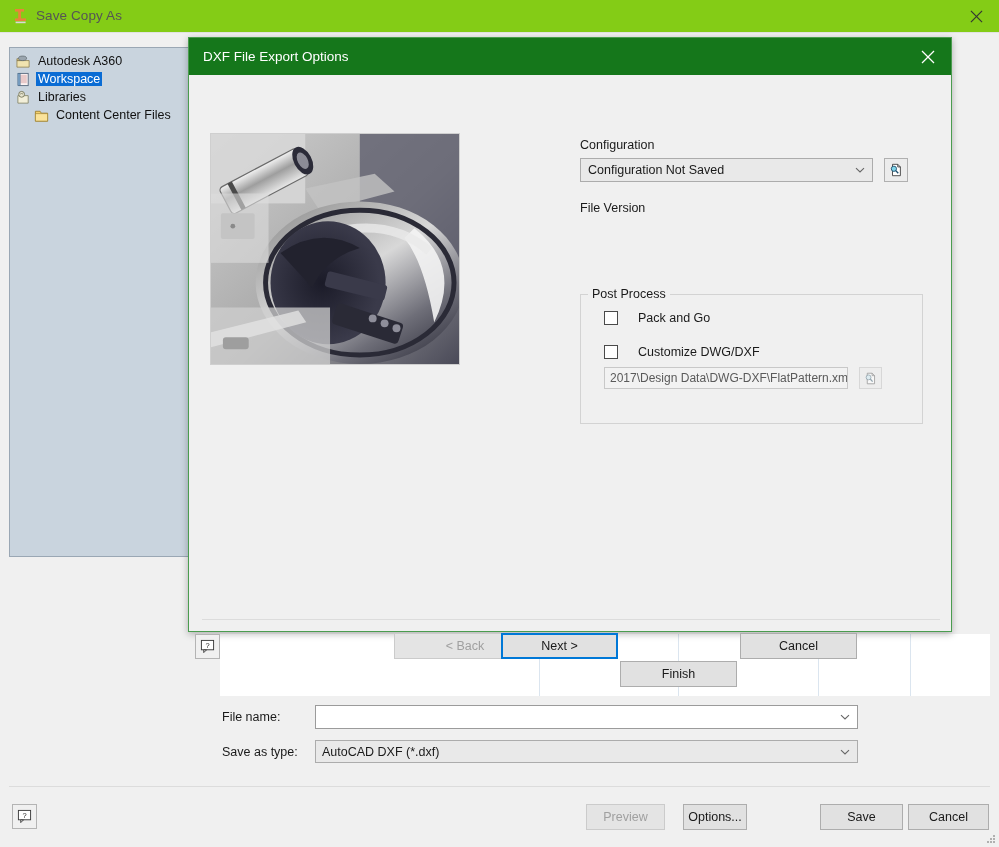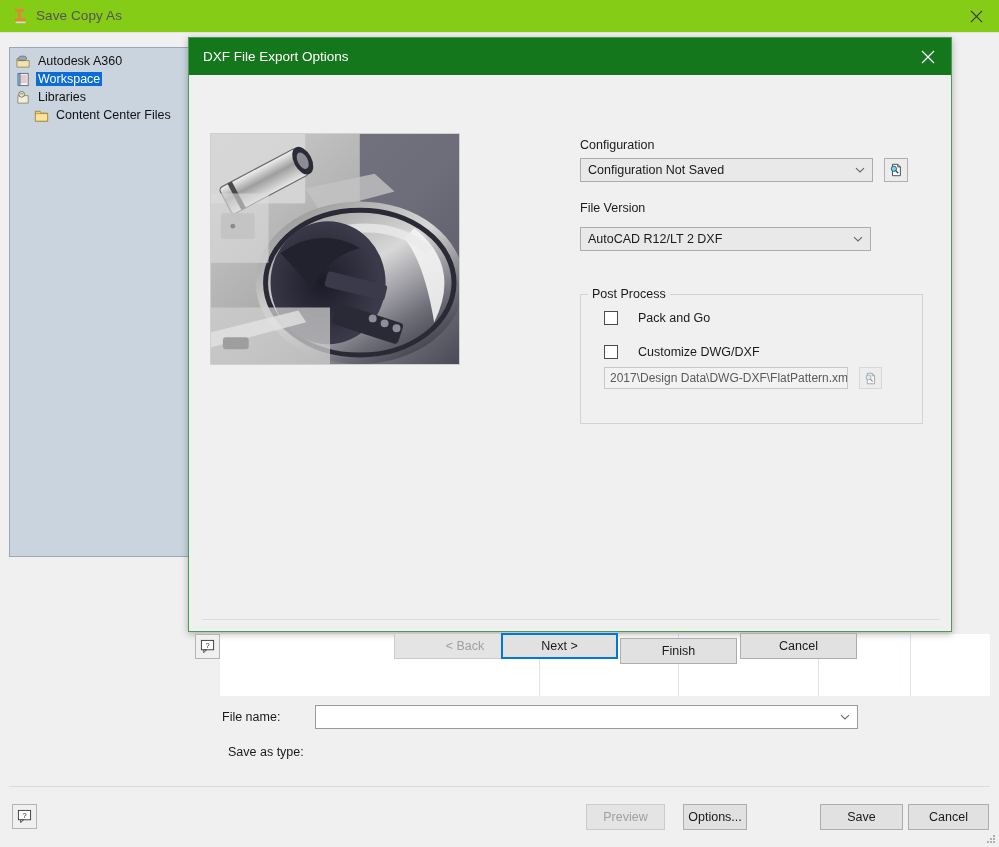--- a/index.html
+++ b/index.html
@@ -54,21 +54,21 @@
     background: #ffffff; border: none;
   }
   .col-div { position: absolute; top: 0; width: 1px; height: 62px; background: #dbe5ef; }
 
   
   #fname-label { position: absolute; left: 222px; top: 710px; font-size: 12.5px; }
   #fname-input {
     position: absolute; left: 315px; top: 705px; width: 543px; height: 24px;
     background: #fff; border: 1px solid #9b9b9b;
   }
-  #stype-label { position: absolute; left: 228px; top: 745px; font-size: 12.5px; }
+  #stype-label { position: absolute; left: 222px; top: 745px; font-size: 12.5px; }
   #stype-input {
     position: absolute; left: 315px; top: 740px; width: 543px; height: 23px;
     background: #e9e9e9; border: 1px solid #acacac;
     display: flex; align-items: center; padding-left: 6px; font-size: 12.5px;
   }
   .combo-arrow {
     position: absolute; right: 7px; top: 50%; transform: translateY(-50%);
     width: 10px; height: 10px;
   }
 
@@ -163,21 +163,21 @@
     position: absolute; left: 13px; top: 544px; width: 738px; height: 1px;
     background: #dcdcdc;
   }
   #dlg-help {
     position: absolute; left: 6px; top: 559px; width: 25px; height: 25px;
     background: #f0f0f0; border: 1px solid #b4b4b4;
     display: flex; align-items: center; justify-content: center;
   }
   #btn-back   { left: 205px; top: 558px; width: 117px; padding-left: 25px; }
   #btn-next   { left: 312px; top: 558px; width: 117px; }
-  #btn-finish { left: 431px; top: 563px; width: 117px; }
+  #btn-finish { left: 431px; top: 586px; width: 117px; }
   #btn-dcancel{ left: 551px; top: 558px; width: 117px; }
   #dlg-body .btn { position: absolute; }
 
   #resize-grip { position: absolute; right: 3px; bottom: 3px; width: 12px; height: 12px; }
 </style>
 </head>
 <body>
 
 <div id="root">
 
@@ -243,20 +243,26 @@
   </div>
 
   <div id="fname-label">File name:</div>
   <div id="fname-input">
     <svg class="combo-arrow" viewBox="0 0 10 10">
       <polyline points="1,3.2 5,7 9,3.2" fill="none" stroke="#666" stroke-width="1.1"></polyline>
     </svg>
   </div>
 
   <div id="stype-label">Save as type:</div>
+  <div id="stype-input">
+    <span>AutoCAD DXF (*.dxf)</span>
+    <svg class="combo-arrow" viewBox="0 0 10 10">
+      <polyline points="1,3.2 5,7 9,3.2" fill="none" stroke="#666" stroke-width="1.1"></polyline>
+    </svg>
+  </div>
 
   <div id="bottom-sep"></div>
 
   <div id="help-btn-main">
     <svg viewBox="0 0 16 16" width="15" height="15">
       <rect x="1.5" y="1.5" width="13" height="10" fill="#fff" stroke="#3a3a3a" stroke-width="1"></rect>
       <path d="M4 11.5 L4 14.5 L7 11.5 Z" fill="#fff" stroke="#3a3a3a" stroke-width="1"></path>
       <text x="8" y="9.4" font-size="8" text-anchor="middle" fill="#1a1a1a" font-family="Liberation Sans, sans-serif">?</text>
     </svg>
   </div>
@@ -355,26 +361,20 @@
       <div class="iconbtn" style="left:695px; top:83px;">
         <svg viewBox="0 0 16 16" width="14" height="14">
           <path d="M4 1.5h6l3 3v10H4z" fill="#fff" stroke="#3a3a3a" stroke-width="1"></path>
           <path d="M10 1.5v3h3" fill="none" stroke="#3a3a3a" stroke-width="1"></path>
           <circle cx="5.6" cy="6.6" r="3" fill="#7fd4e8" stroke="#1b4b6b" stroke-width="1"></circle>
           <line x1="7.7" y1="8.7" x2="10.6" y2="11.8" stroke="#1b4b6b" stroke-width="1.6"></line>
         </svg>
       </div>
 
       <div class="field-label" style="left:391px; top:126px;">File Version</div>
-      <div class="combo" style="left:391px; top:152px; width:291px;">
-        <span>AutoCAD R12/LT 2 DXF</span>
-        <svg class="combo-arrow" viewBox="0 0 10 10">
-          <polyline points="1,3.2 5,7 9,3.2" fill="none" stroke="#666" stroke-width="1.1"></polyline>
-        </svg>
-      </div>
 
       <div id="groupbox"></div>
       <div id="group-legend">Post Process</div>
 
       <div class="cbrow" style="left:415px; top:236px;">
         <span class="cbox"></span>
         <span>Pack and Go</span>
       </div>
 
       <div class="cbrow" style="left:415px; top:270px;">

